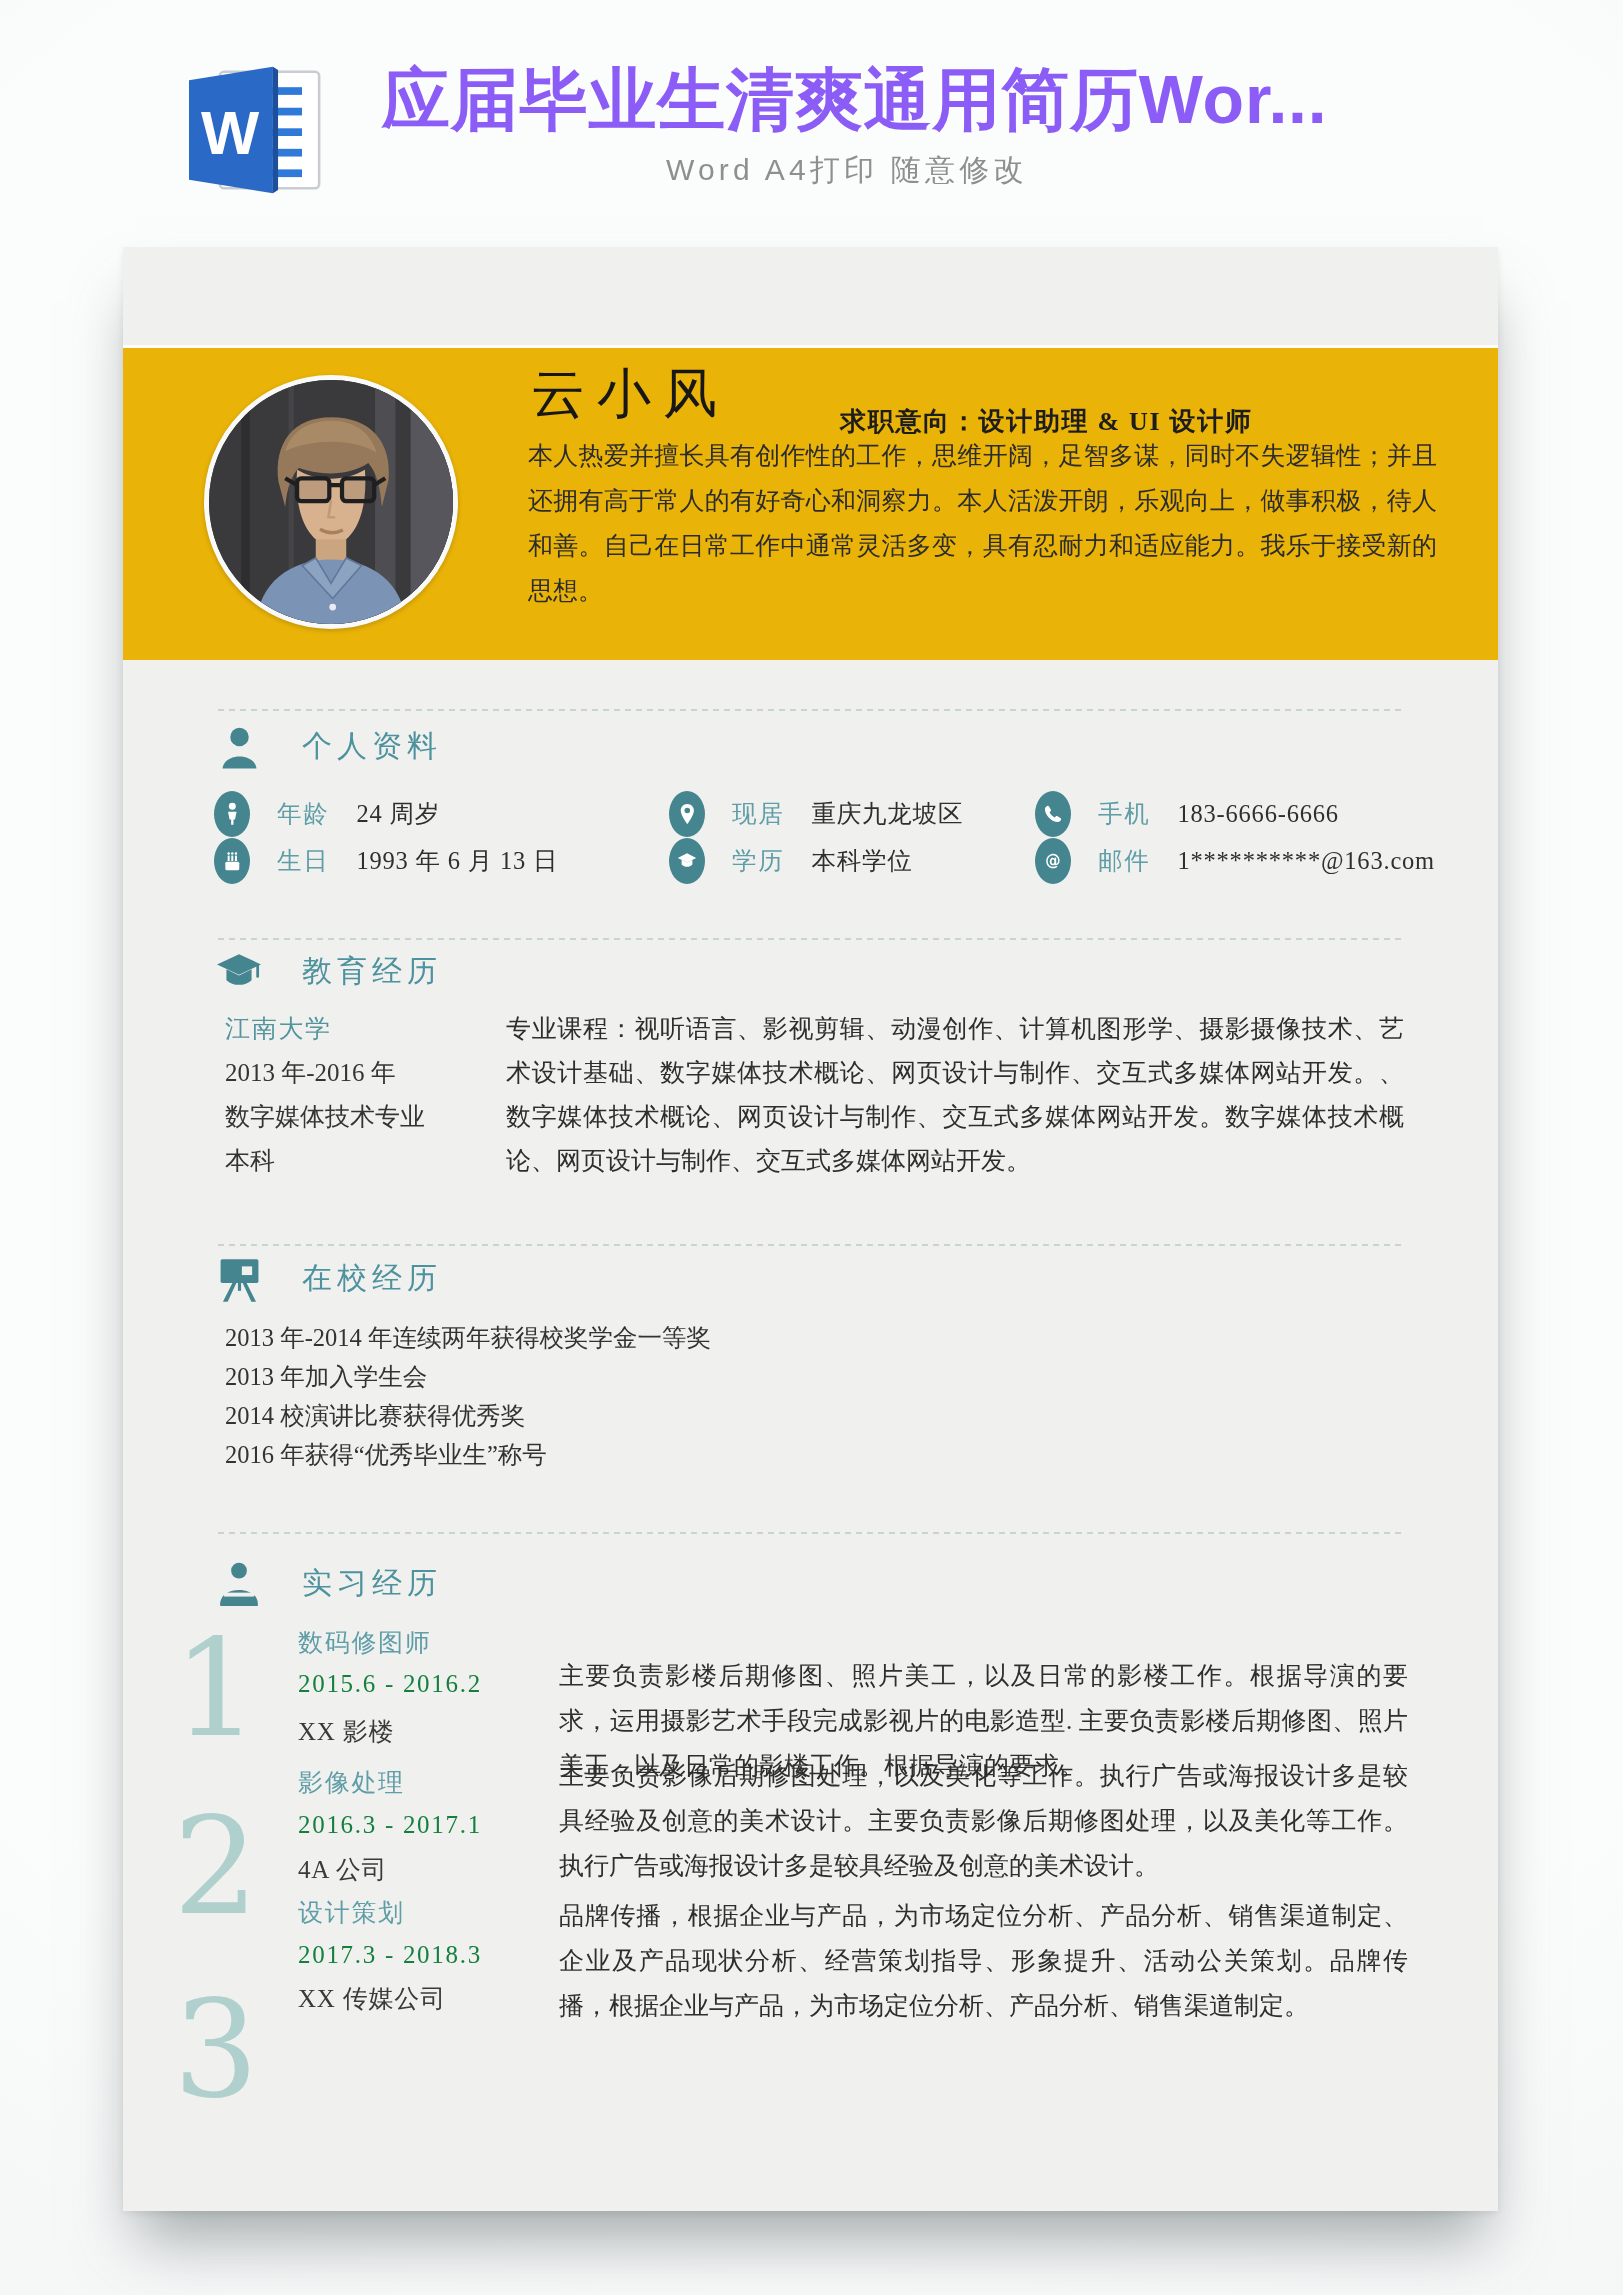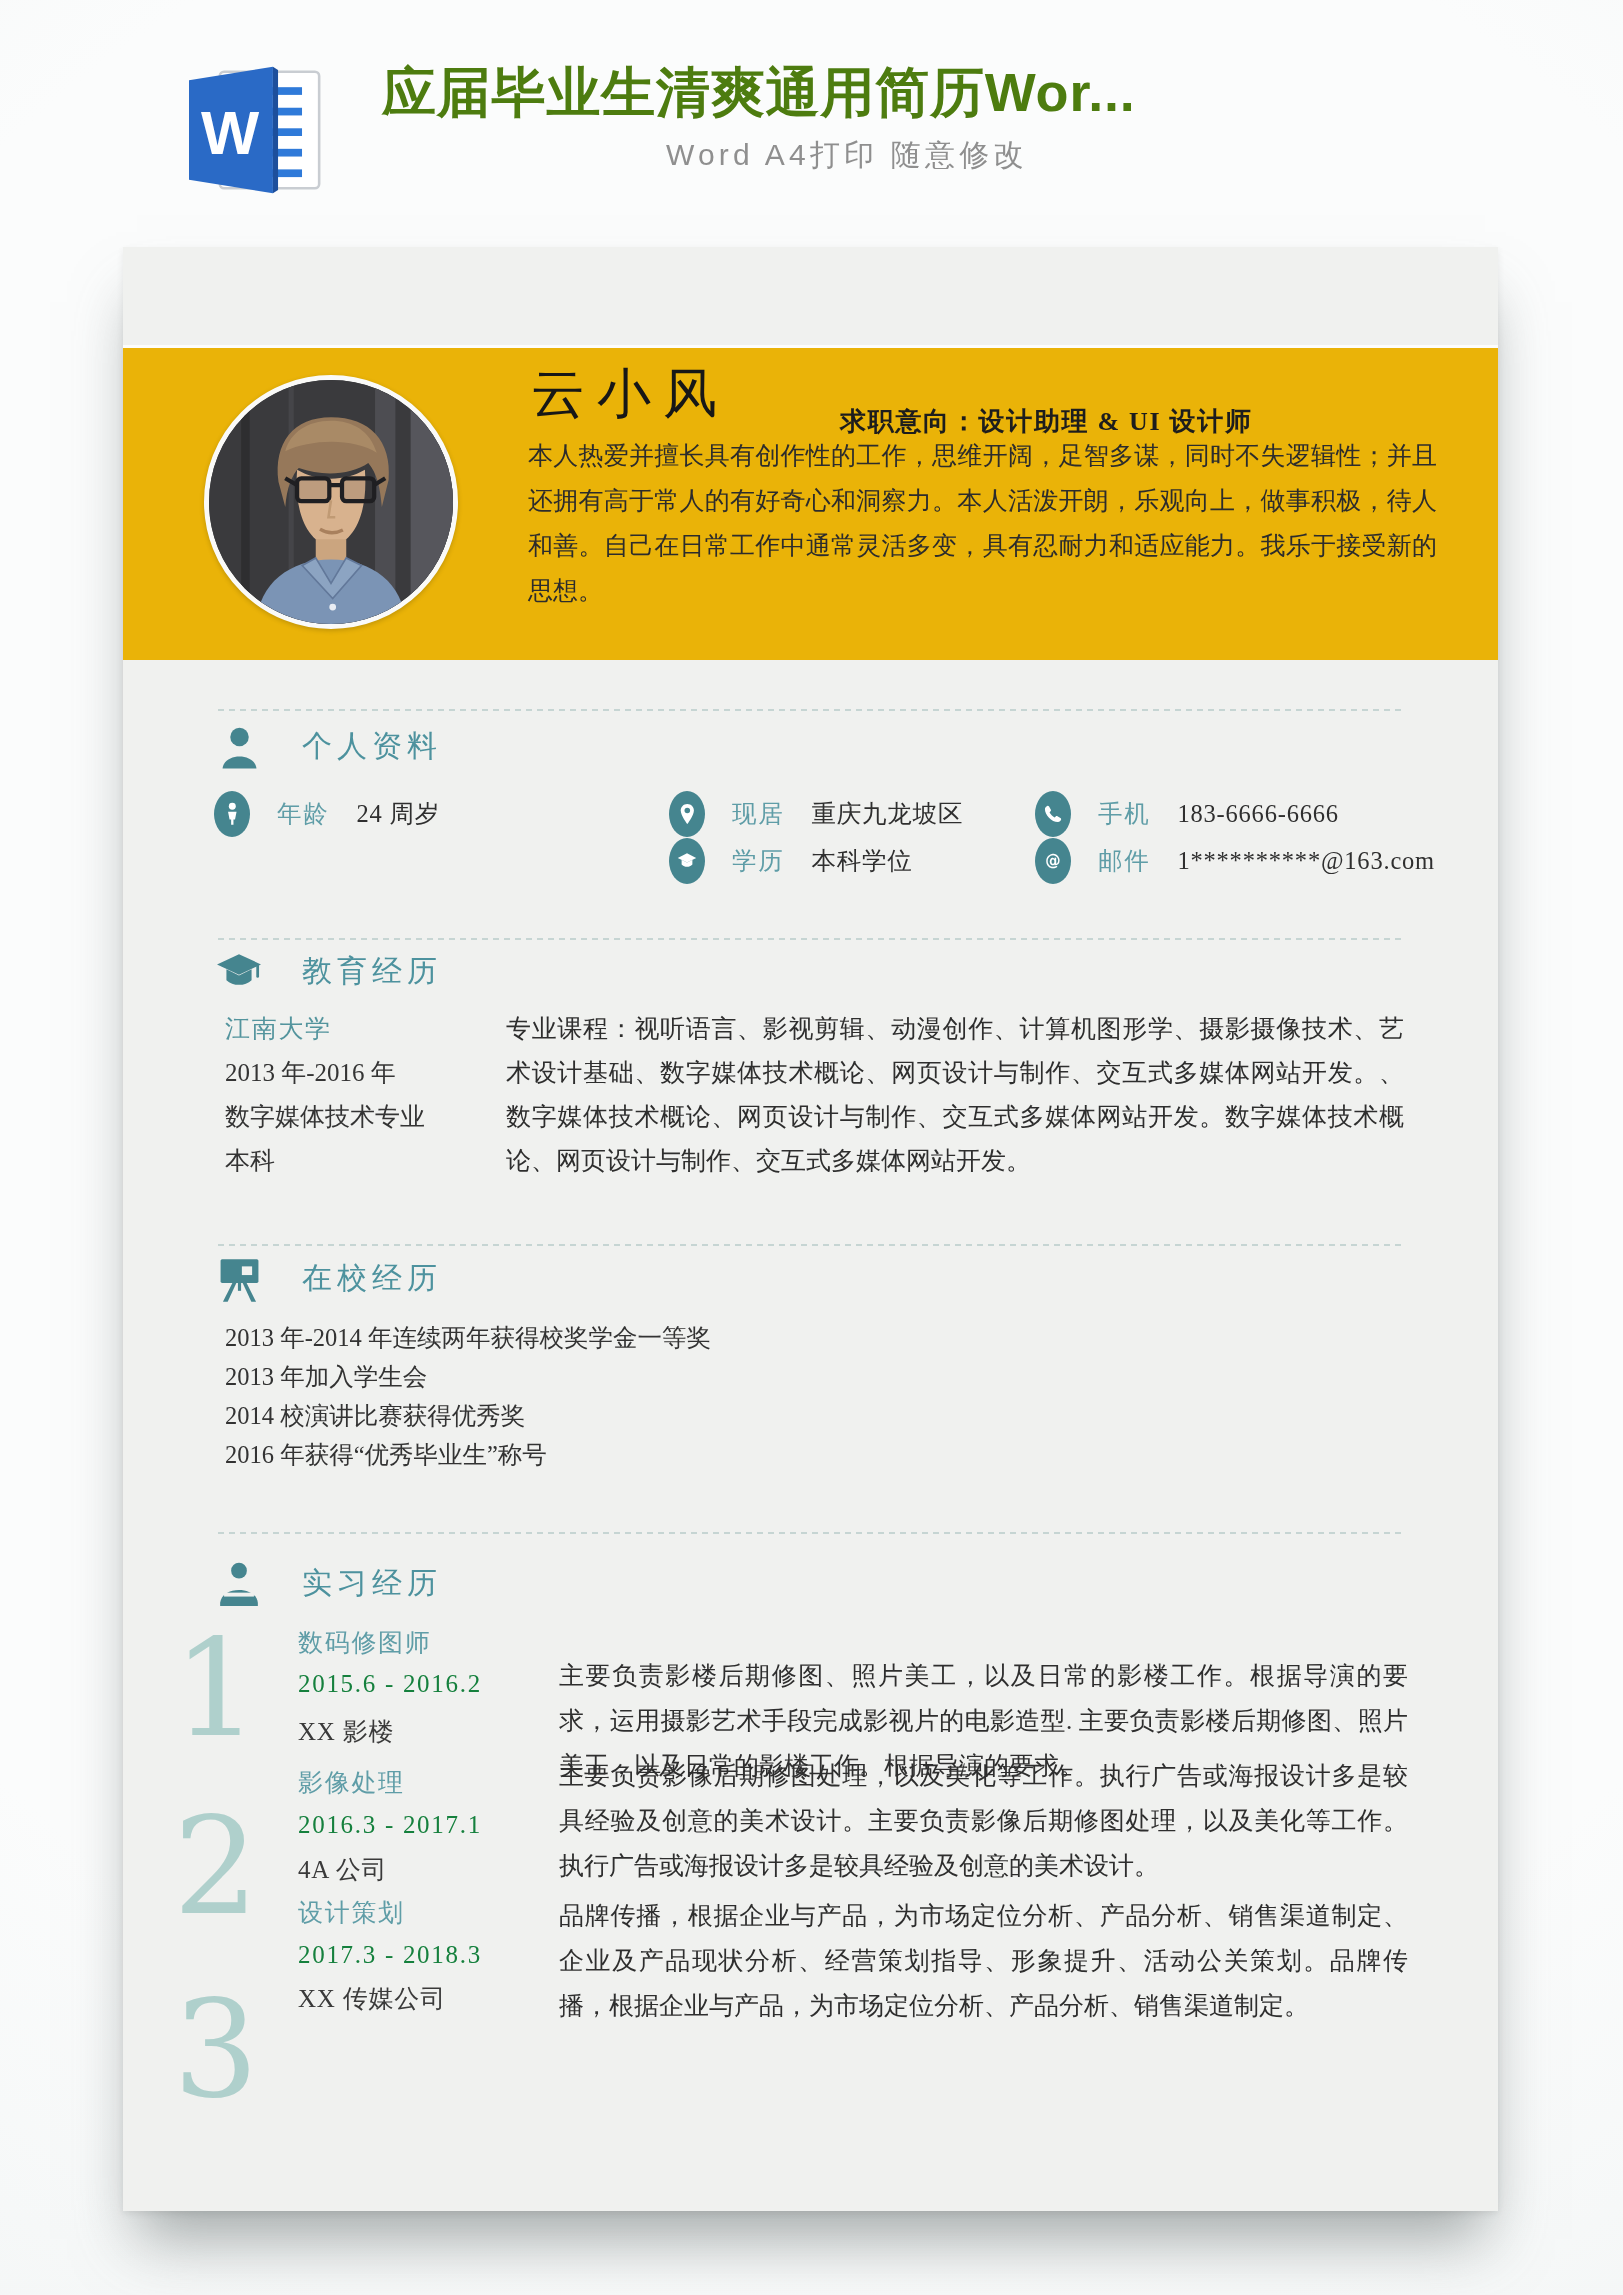--- a/index.html
+++ b/index.html
@@ -5,21 +5,21 @@
   html,body{margin:0;padding:0;}
   body{
     width:1624px;height:2295px;position:relative;overflow:hidden;
     background:radial-gradient(130% 90% at 50% 42%, #fbfcfc 55%, #edf1f1 100%);
     font-family:"Liberation Serif","DejaVu Serif",serif;color:#2e2e2e;
   }
   
   .site-header{position:absolute;left:189px;top:63px;display:flex;gap:56px;align-items:flex-start;}
   .word-icon{width:137px;height:134px;flex:0 0 auto;}
   .doc-title{margin:0;font-family:"Liberation Sans","DejaVu Sans",sans-serif;font-weight:900;
-    font-size:54px;line-height:1.08;color:#4d7c0f;letter-spacing:0.8px;white-space:nowrap;}
+    font-size:68px;line-height:1.08;color:#8b5cf6;letter-spacing:0.8px;white-space:nowrap;}
   .doc-subtitle{margin-top:13.5px;margin-left:284px;font-family:"Liberation Sans","DejaVu Sans",sans-serif;
     font-size:30px;color:#8f8f8f;letter-spacing:4.2px;white-space:nowrap;}
   
   .page{position:absolute;left:123px;top:247px;width:1375px;height:1964px;background:#f0f1ef;
     box-shadow:0 3.4px 6.8px rgba(0,0,0,.08), 0 41px 58px -13.5px rgba(96,106,106,.55);}
   .band{position:absolute;left:0;top:98px;width:100%;height:315px;background:#eab308;
     border-top:3.4px solid #fdfdfc;box-sizing:border-box;}
   .photo{position:absolute;left:81px;top:27px;width:244px;height:244px;border-radius:50%;
     border:5px solid #fafaf8;overflow:hidden;background:#3a3a3d;box-shadow:0 1.7px 5px rgba(0,0,0,.18);}
   .photo svg{display:block;width:244px;height:244px;}
@@ -148,20 +148,35 @@
     <div class="field f0">
       <span class="f-icon">
         <svg viewBox="0 0 24 30" width="18.6" height="24">
             <circle cx="12" cy="5" r="4.5"></circle>
             <path d="M6.5 12 h11 l-2 10 h-2 v7 h-3 v-7 h-2 z"></path>
           </svg>
       </span>
       <span class="f-label">年龄</span>
       <span class="f-value">24 周岁</span>
     </div>
+    <div class="field f1">
+      <span class="f-icon">
+        <svg viewBox="0 0 24 30" width="18.6" height="24">
+            <rect x="3" y="16" width="18" height="11" rx="2"></rect>
+            <rect x="6" y="8" width="2.6" height="7"></rect>
+            <rect x="10.7" y="8" width="2.6" height="7"></rect>
+            <rect x="15.4" y="8" width="2.6" height="7"></rect>
+            <circle cx="7.3" cy="5.4" r="1.6"></circle>
+            <circle cx="12" cy="5.4" r="1.6"></circle>
+            <circle cx="16.7" cy="5.4" r="1.6"></circle>
+          </svg>
+      </span>
+      <span class="f-label">生日</span>
+      <span class="f-value">1993 年 6 月 13 日</span>
+    </div>
     <div class="field f2">
       <span class="f-icon">
         <svg viewBox="0 0 24 30" width="18.6" height="24">
             <path d="M12 2 C7 2 3.5 5.8 3.5 10.5 C3.5 17 12 28 12 28 C12 28 20.5 17 20.5 10.5 C20.5 5.8 17 2 12 2 Z"></path>
             <circle cx="12" cy="10.5" r="3.6" fill="#45858f"></circle>
           </svg>
       </span>
       <span class="f-label">现居</span>
       <span class="f-value">重庆九龙坡区</span>
     </div>

